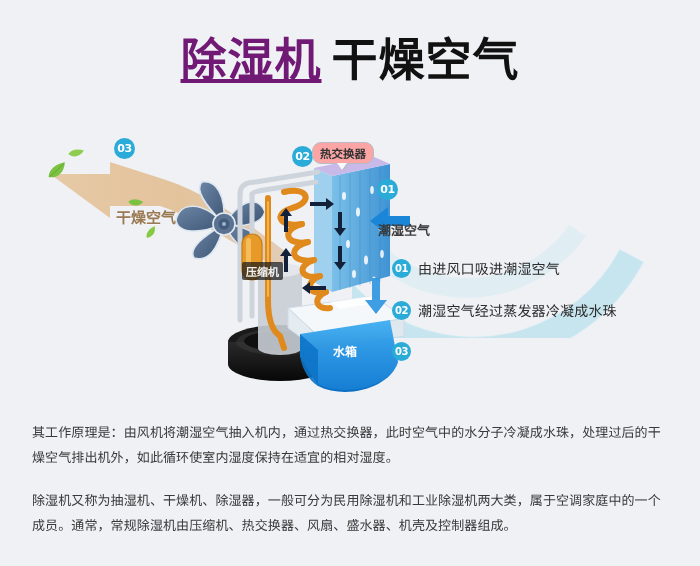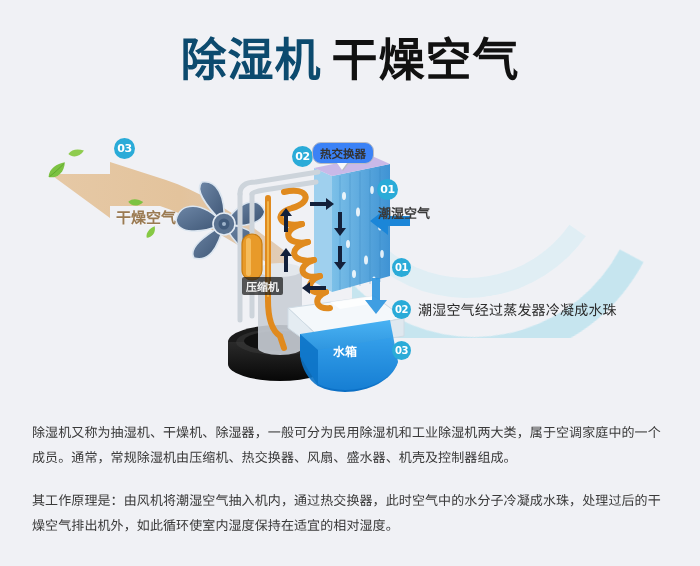--- a/index.html
+++ b/index.html
@@ -15,21 +15,21 @@
   .title-wrap{
     position:absolute;left:0;top:32px;width:700px;
     text-align:center;
   }
   .title{
     display:inline-block;
     font-size:46px;line-height:56px;
     font-weight:700;color:#1d1d1f;
     letter-spacing:1px;
   }
-  .title .t1{color:#0c4a6e;}
+  .title .t1{color:#701a75;text-decoration:underline;}
   .title .t2{color:#111;margin-left:10px;}
 
   
   .stage{position:absolute;left:0;top:120px;width:700px;height:285px;}
 
   
   .arc{
     position:absolute;left:352px;top:8px;width:330px;height:210px;
     overflow:hidden;pointer-events:none;
   }
@@ -79,31 +79,31 @@
   .badge.b03{left:114px;top:18px;}
   .badge.b02{left:292px;top:26px;}
   .badge.b01{left:377px;top:59px;}
 
   
   .lbl{position:absolute;white-space:nowrap;}
   .lbl-dry{
     left:116px;top:86px;font-size:15px;color:#9a7a52;font-weight:700;
     text-shadow:0 1px 0 rgba(255,255,255,.5);
   }
-  .lbl-humid{left:378px;top:83px;font-size:13px;color:#3a3a3a;font-weight:700;}
+  .lbl-humid{left:378px;top:100px;font-size:13px;color:#3a3a3a;font-weight:700;}
   .lbl-comp{
-    left:242px;top:157px;font-size:11px;color:#f2f2f2;font-weight:700;
+    left:242px;top:142px;font-size:11px;color:#f2f2f2;font-weight:700;
     background:rgba(25,25,25,.72);padding:1px 4px;border-radius:2px;
   }
   .lbl-tank{left:326px;top:222px;font-size:12px;color:#ffffff;font-weight:700;margin-left:7px;}
 
   
   .bubble{
     position:absolute;left:312px;top:22px;
-    background:#3b82f6;border:1.2px solid #b9bcc4;border-radius:9px;
+    background:#fca5a5;border:1.2px solid #b9bcc4;border-radius:9px;
     padding:2px 7px;font-size:11.5px;color:#333;font-weight:700;white-space:nowrap;
   }
   .bubble:after,.bubble:before{
     content:"";position:absolute;left:50%;margin-left:-6px;width:0;height:0;
   }
   .bubble:before{bottom:-8px;border-left:6px solid transparent;border-right:6px solid transparent;border-top:8px solid #b9bcc4;}
   .bubble:after{bottom:-6.5px;border-left:5px solid transparent;border-right:5px solid transparent;border-top:7px solid #f7f8fa;}
 
   
   .legend{position:absolute;left:392px;top:258px;width:300px;}
@@ -303,28 +303,29 @@
     <div class="lbl lbl-dry">干燥空气</div>
     <div class="lbl lbl-humid">潮湿空气</div>
     <div class="lbl lbl-comp">压缩机</div>
     <div class="lbl lbl-tank">水箱</div>
     <div class="bubble">热交换器</div>
   </div>
 
   <div class="legend">
     <div class="legend-row">
       <div class="legend-badge">01</div>
+      <div class="legend-text">由进风口吸进潮湿空气</div>
     </div>
     <div class="legend-row">
       <div class="legend-badge">02</div>
       <div class="legend-text">潮湿空气经过蒸发器冷凝成水珠</div>
     </div>
     <div class="legend-row">
       <div class="legend-badge">03</div>
     </div>
   </div>
 
   <div class="desc">
+    <p>其工作原理是：由风机将潮湿空气抽入机内，通过热交换器，此时空气中的水分子冷凝成水珠，处理过后的干燥空气排出机外，如此循环使室内湿度保持在适宜的相对湿度。</p>
     <p>除湿机又称为抽湿机、干燥机、除湿器，一般可分为民用除湿机和工业除湿机两大类，属于空调家庭中的一个成员。通常，常规除湿机由压缩机、热交换器、风扇、盛水器、机壳及控制器组成。</p>
-    <p>其工作原理是：由风机将潮湿空气抽入机内，通过热交换器，此时空气中的水分子冷凝成水珠，处理过后的干燥空气排出机外，如此循环使室内湿度保持在适宜的相对湿度。</p>
   </div>
 
 </div>
 
 </body></html>

